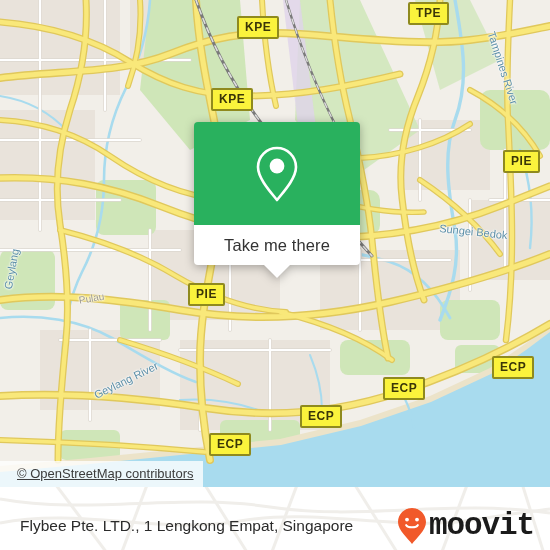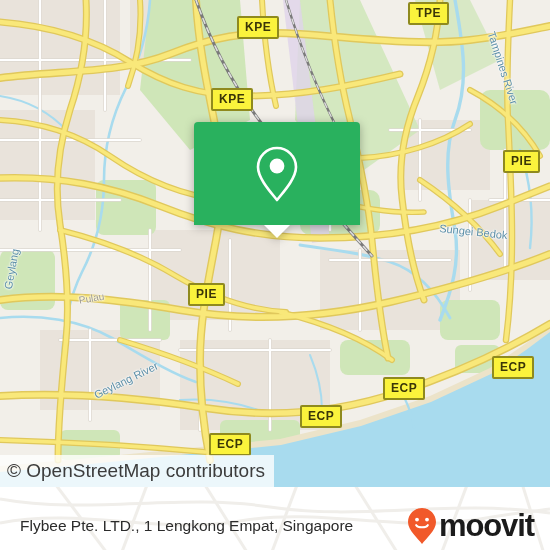--- a/index.html
+++ b/index.html
@@ -115,25 +115,26 @@
   }
 
   
   .osm-attr {
     position: absolute;
     left: 0;
     bottom: 0;
     background: rgba(255,255,255,.78);
     color: #3c3c3c;
     font-family: "Liberation Sans", sans-serif;
-    font-size: 19px;
+    font-size: 13px;
     line-height: 1;
-    padding: 6px 9px 7px 7px;
+    padding: 6px 9px 7px 17px;
     z-index: 55;
     white-space: nowrap;
+    text-decoration: underline;
   }
 
   
   .bottombar {
     position: absolute;
     left: 0;
     top: 487px;
     width: 550px;
     height: 77px;
     background: #ffffff;
@@ -162,21 +163,21 @@
     right: 16px;
     top: 50%;
     transform: translateY(-50%);
     display: flex;
     align-items: center;
     z-index: 3;
   }
   .brand-mark svg { display: block; }
   .brand-text {
     color: #1b1b1b;
-    font-family: Liberation Sans, sans-serif;
+    font-family: Liberation Mono, monospace;
     font-size: 31px;
     font-weight: bold;
     letter-spacing: -1.1px;
     line-height: 1;
     margin-left: 2px;
   }
 </style>
 </head>
 <body>
 
@@ -371,20 +372,23 @@
     <div class="popup">
       <div class="popup-head">
         <span class="popup-pin">
           <svg width="48" height="60" viewBox="0 0 48 60" aria-hidden="true">
             <path d="M24 4 C13.5 4 5 12.5 5 23 C5 34.5 18 48.5 24 56
                      C30 48.5 43 34.5 43 23 C43 12.5 34.5 4 24 4 Z" fill="none" stroke="#ffffff" stroke-width="2.6" stroke-linejoin="round"></path>
             <circle cx="24" cy="22" r="7.4" fill="#ffffff"></circle>
           </svg>
         </span>
       </div>
+      <div class="popup-foot">
+        <span class="popup-foot-text">Take me there</span>
+      </div>
       <div class="popup-tail"></div>
     </div>
 
     <div class="osm-attr">© OpenStreetMap contributors</div>
   </div>
 
   <div class="bottombar">
 
     <svg class="bottombar-bg" width="550" height="63" viewBox="0 0 550 63" aria-hidden="true">
       <rect x="0" y="0" width="550" height="63" fill="#ffffff"></rect>

